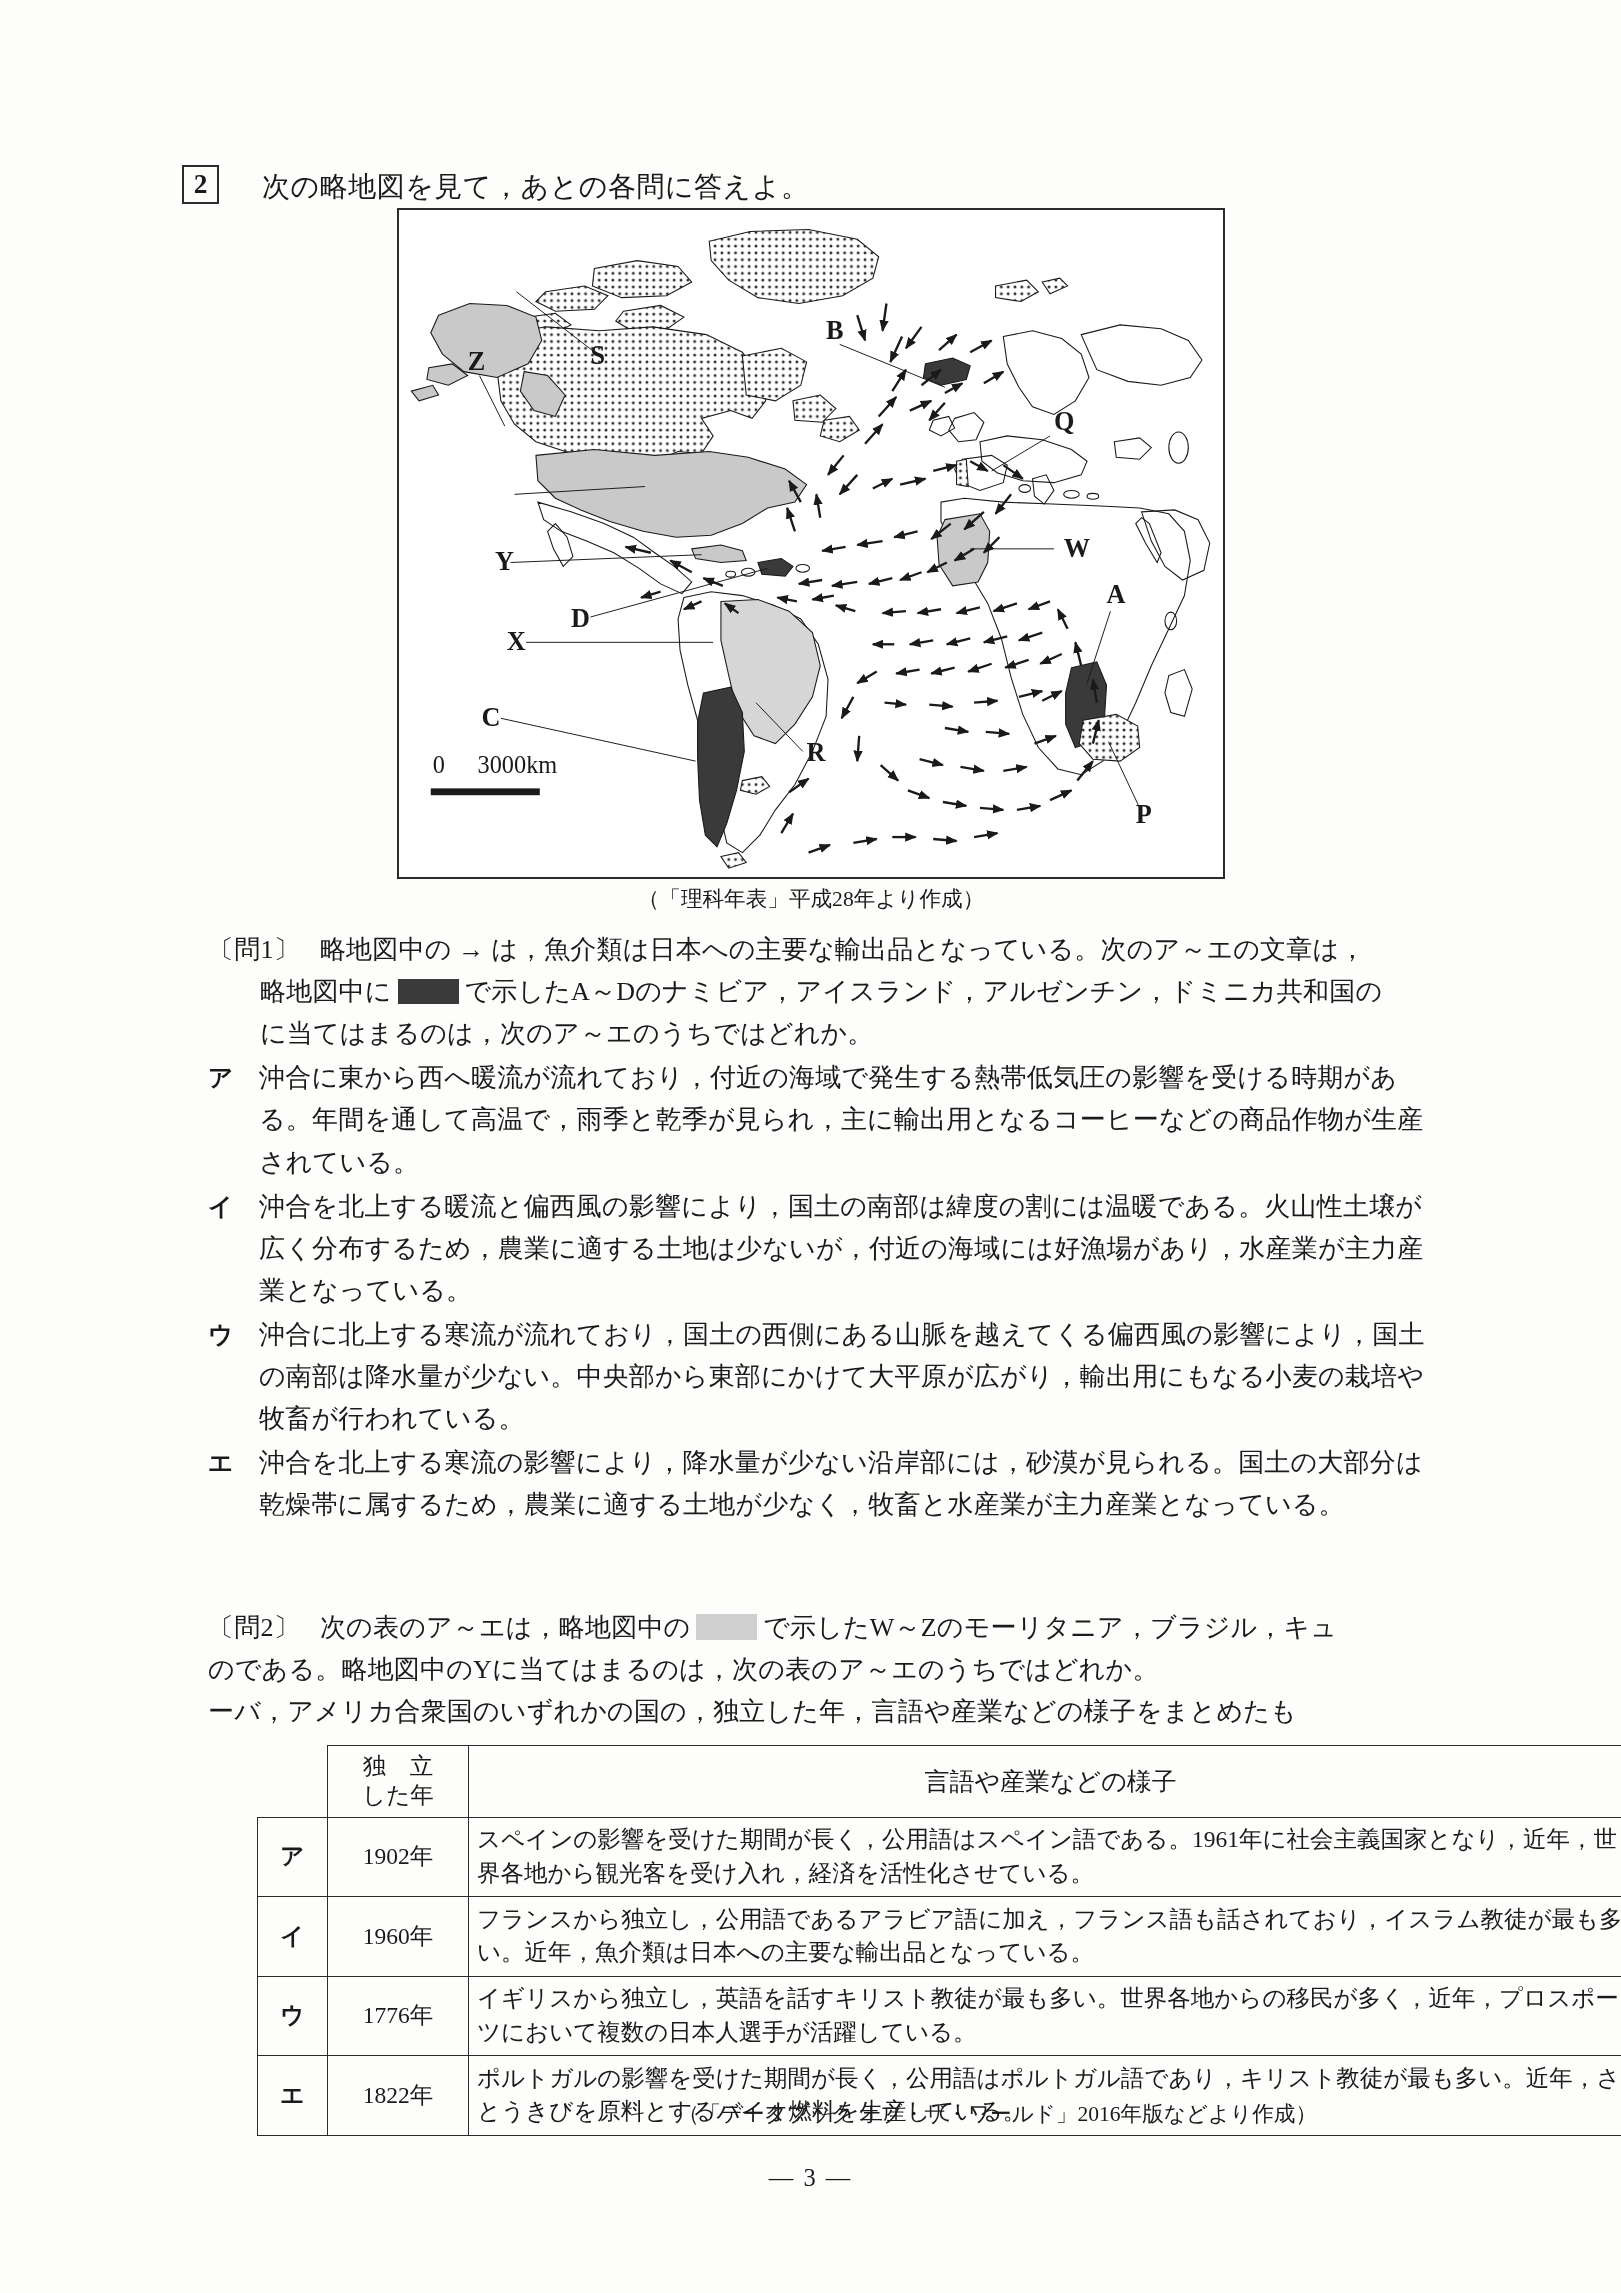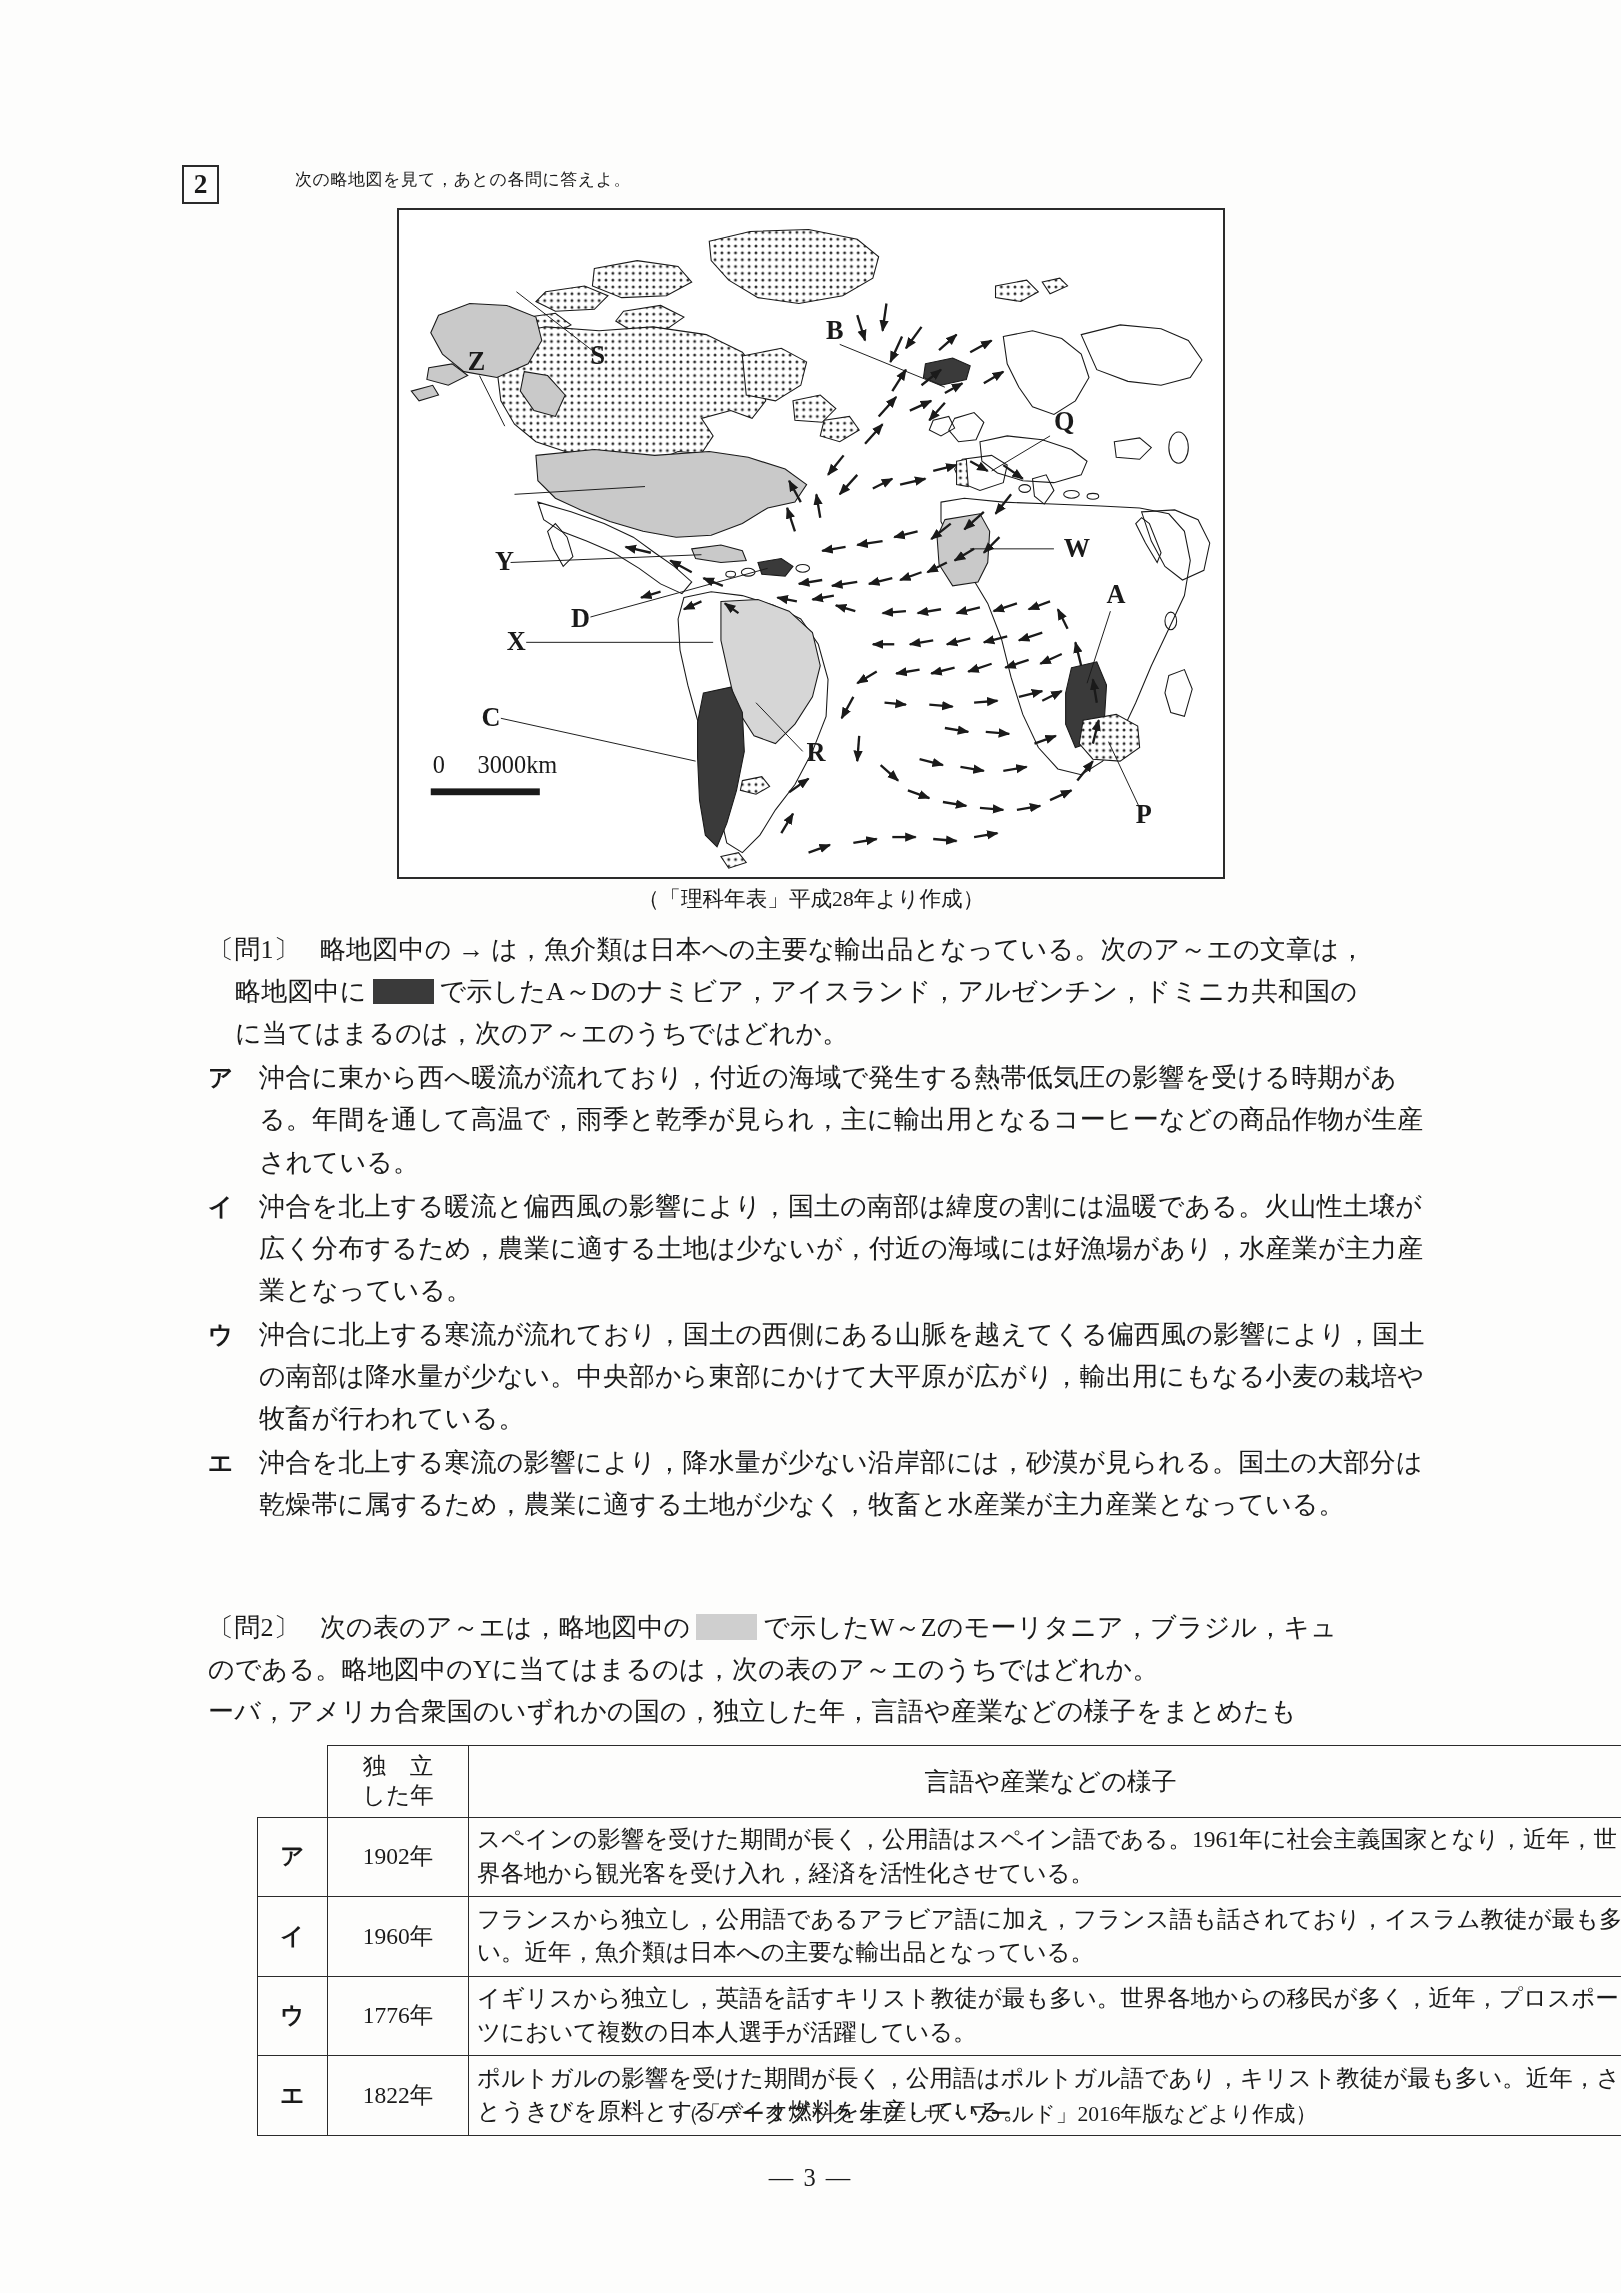--- a/index.html
+++ b/index.html
@@ -37,25 +37,24 @@
     display: flex;
     align-items: center;
     justify-content: center;
     font-size: 27.4px;
     font-weight: 700;
     font-family: "Liberation Serif", serif;
     line-height: 1;
     box-sizing: border-box;
   }
   .q-header-text {
-    font-size: 17px;
+    font-size: 28px;
     letter-spacing: 0.5px;
     line-height: 1.3;
     padding-top: 3.9px;
-    margin-left: 33px;
   }
 
   
   .map-frame {
     position: absolute;
     left: 397px;
     top: 208px;
     width: 828px;
     height: 671px;
     border: 2.9px solid #2b2b2b;
@@ -76,21 +75,21 @@
 
   
   .qblock {
     position: absolute;
     font-size: 26px;
     line-height: 1.62;
     letter-spacing: 0.2px;
   }
   .q1 { left: 208px; top: 929px; width: 1225px; }
   .q1 .lead { text-indent: 0; }
-  .q1 .cont  { margin-left: 27px; }
+  .q1 .cont  { margin-left: 52px; }
 
   .choice {
     display: flex;
     margin-top: 2px;
   }
   .choice-key {
     width: 51px;
     flex: 0 0 51px;
     font-weight: 700;
     font-family: "Liberation Sans", sans-serif;

